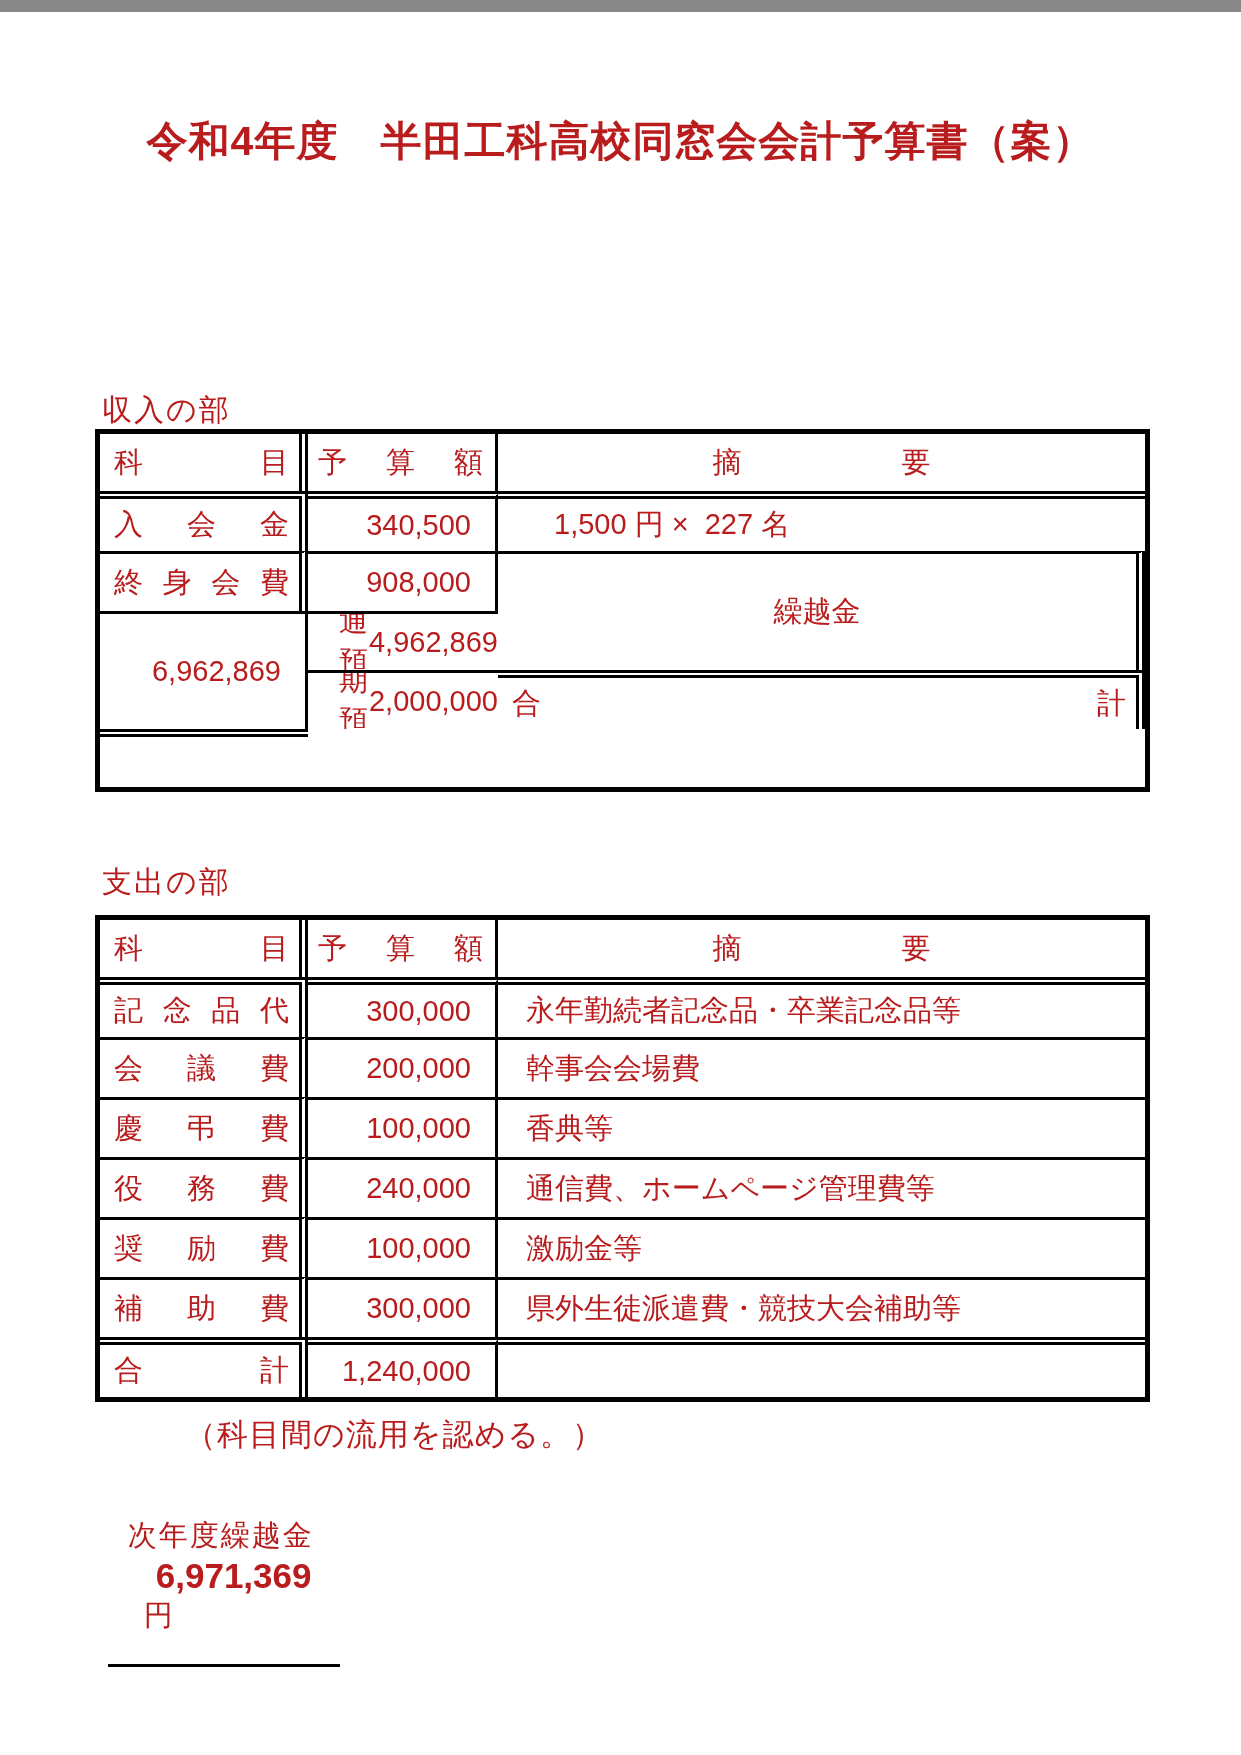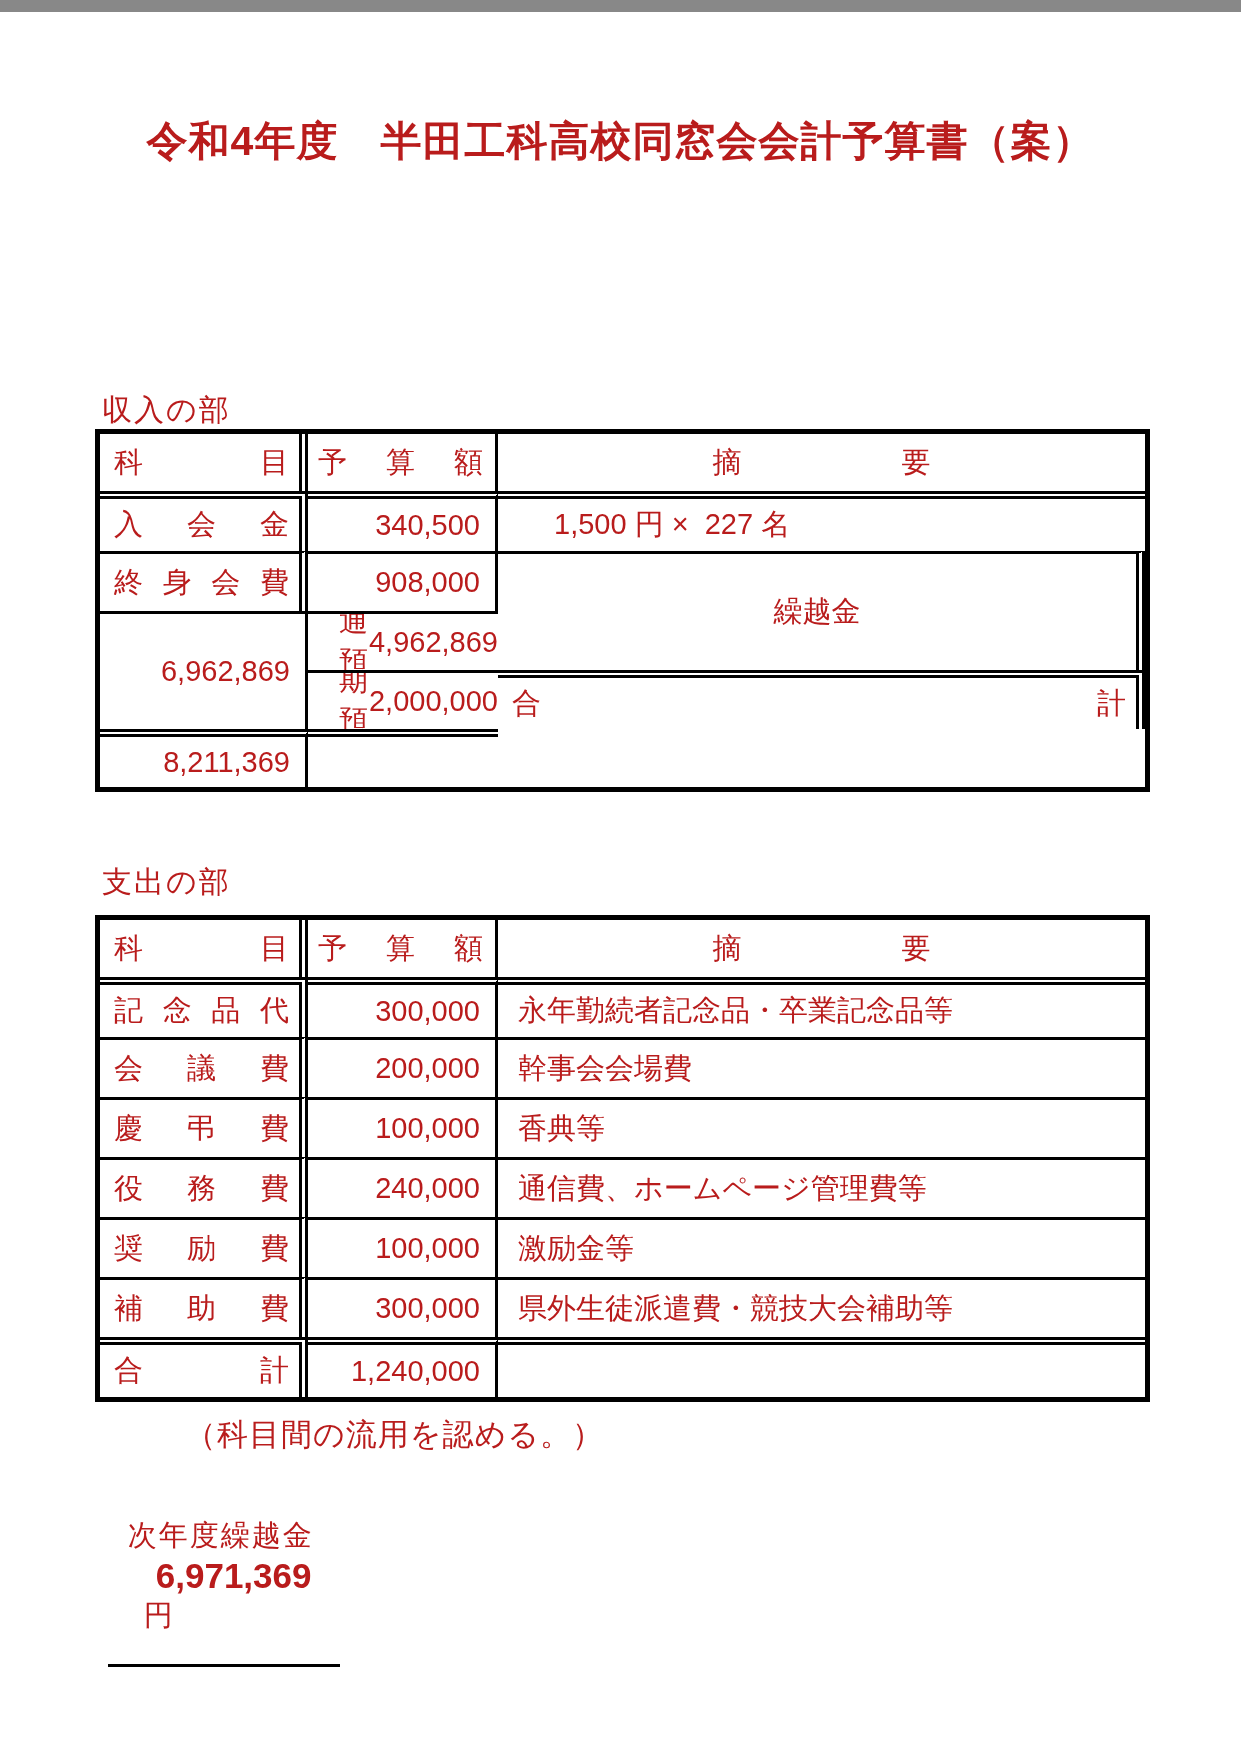--- a/index.html
+++ b/index.html
@@ -57,25 +57,25 @@
   .c1 { border-right: 9px double #000; padding: 0 10px 0 14px; }
   .c2 { border-right: 3px solid #000; }
   .rt  { border-top: 3px solid #000; }
   .rtd { border-top: 8px double #000; }
   .row-span-2 { grid-row: span 2; }
 
   .js-chars { flex: 1; display: flex; justify-content: space-between; }
   .remark-header-chars { flex: 1; display: flex; justify-content: center; gap: 160px; }
 
   .center-cell { justify-content: center; padding: 8px; }
-  .num { justify-content: flex-end; padding-right: 15px; font-size: 29px; }
+  .num { justify-content: flex-end; padding-right: 24px; font-size: 29px; }
   .c2-header { padding: 0 12px 0 10px; }
 
   .remark-indent { padding-left: 56px; }
-  .remark-plain  { padding-left: 20px; }
+  .remark-plain  { padding-left: 28px; }
   .ws-pre { white-space: pre; }
 
   .sub-remark { padding-left: 31px; }
   .sub-remark .sub-label { display: inline-block; width: 192px; }
 
   .flow-note {
     position: absolute;
     left: 95px;
     width: 1055px;
     top: 1402px;
@@ -158,21 +158,20 @@
       <span class="sub-label">定期預金</span>
       <span>2,000,000</span>
     </div>
 
     <div class="cell c1 rtd">
       <span class="js-chars">
           <span>合</span>
           <span>計</span>
         </span>
     </div>
-    <div class="cell c2 rtd num">8,211,369</div>
     <div class="cell rtd"></div>
   </div>
 
   <div class="section-label expense-label">支出の部</div>
 
   <div class="budget-table expense-grid">
 
     <div class="cell c1">
       <span class="js-chars">
           <span>科</span>

